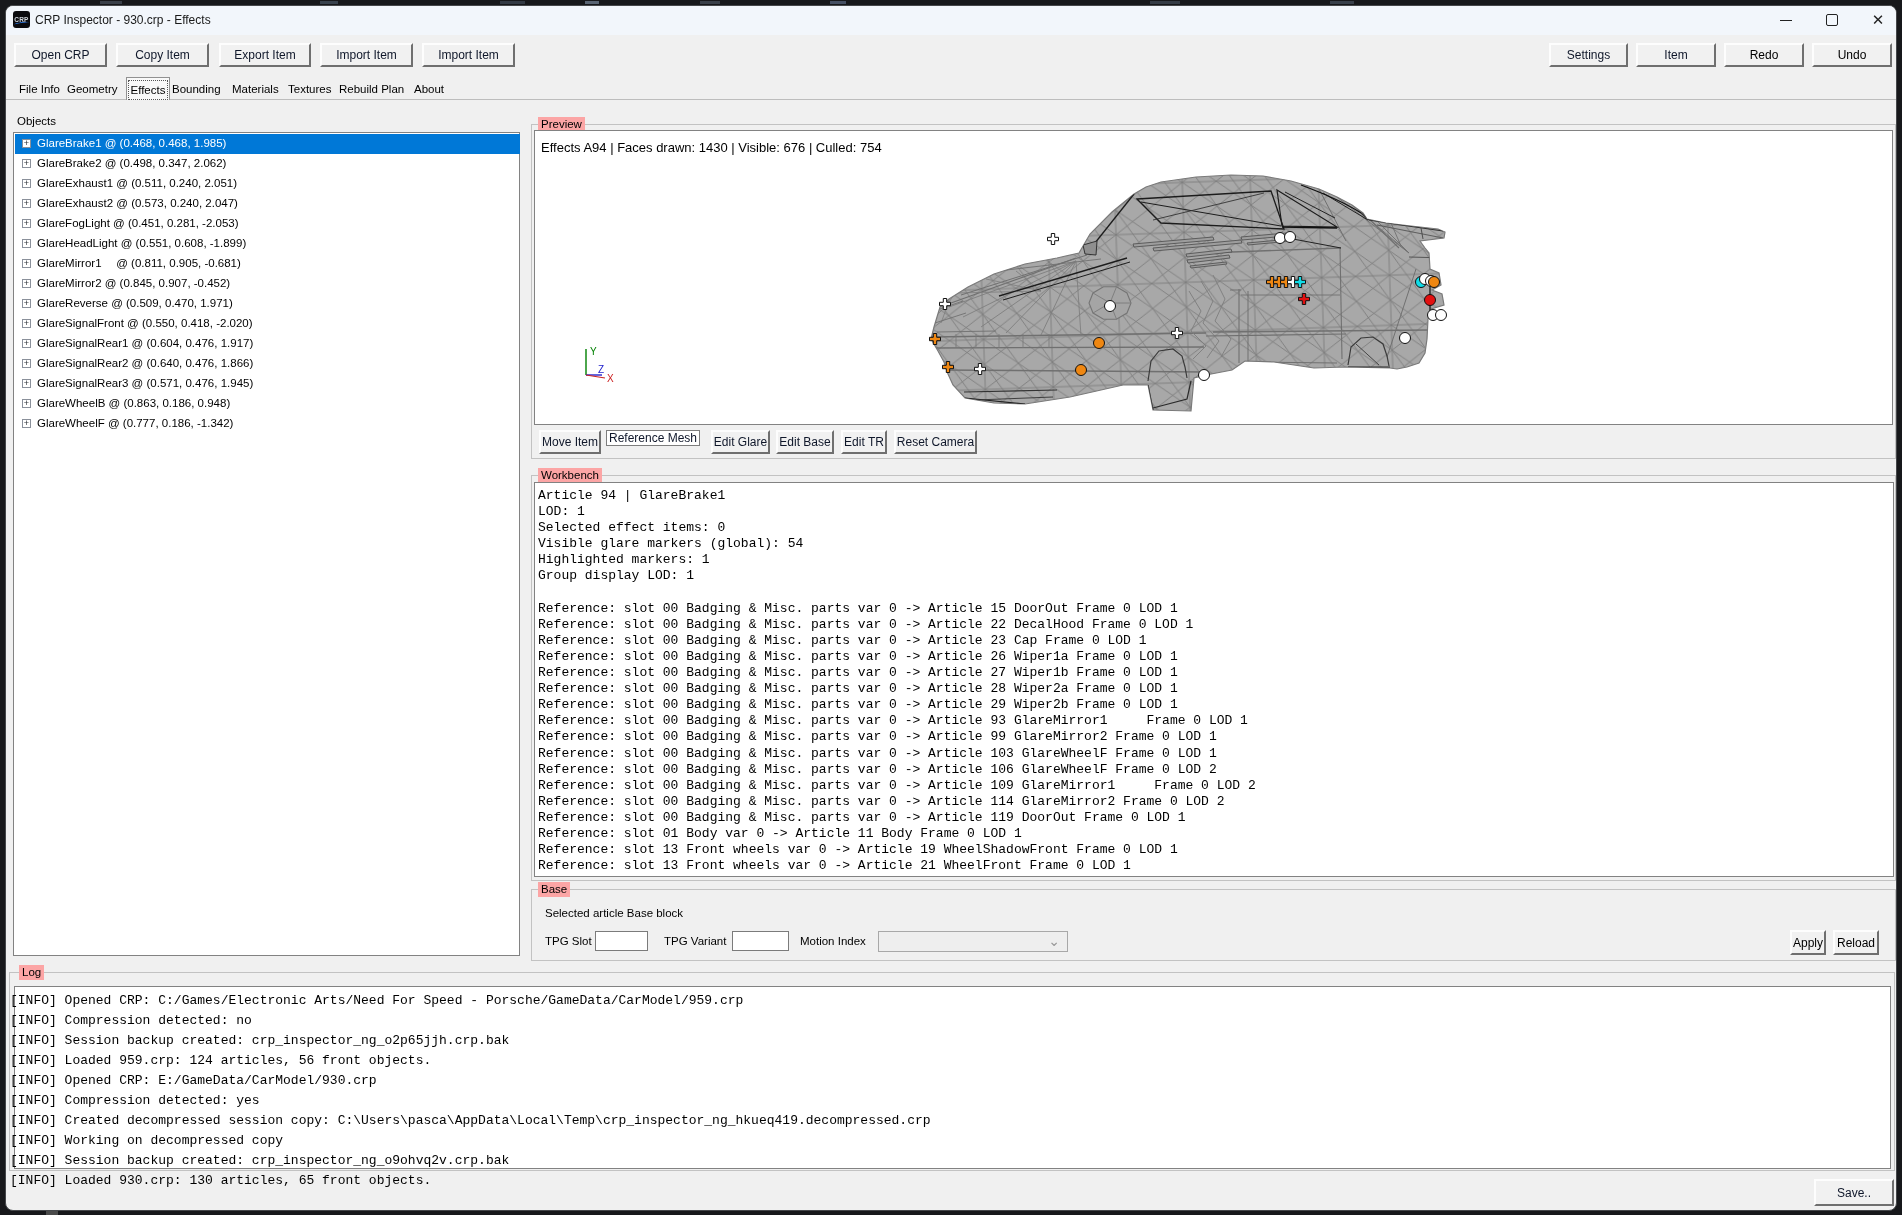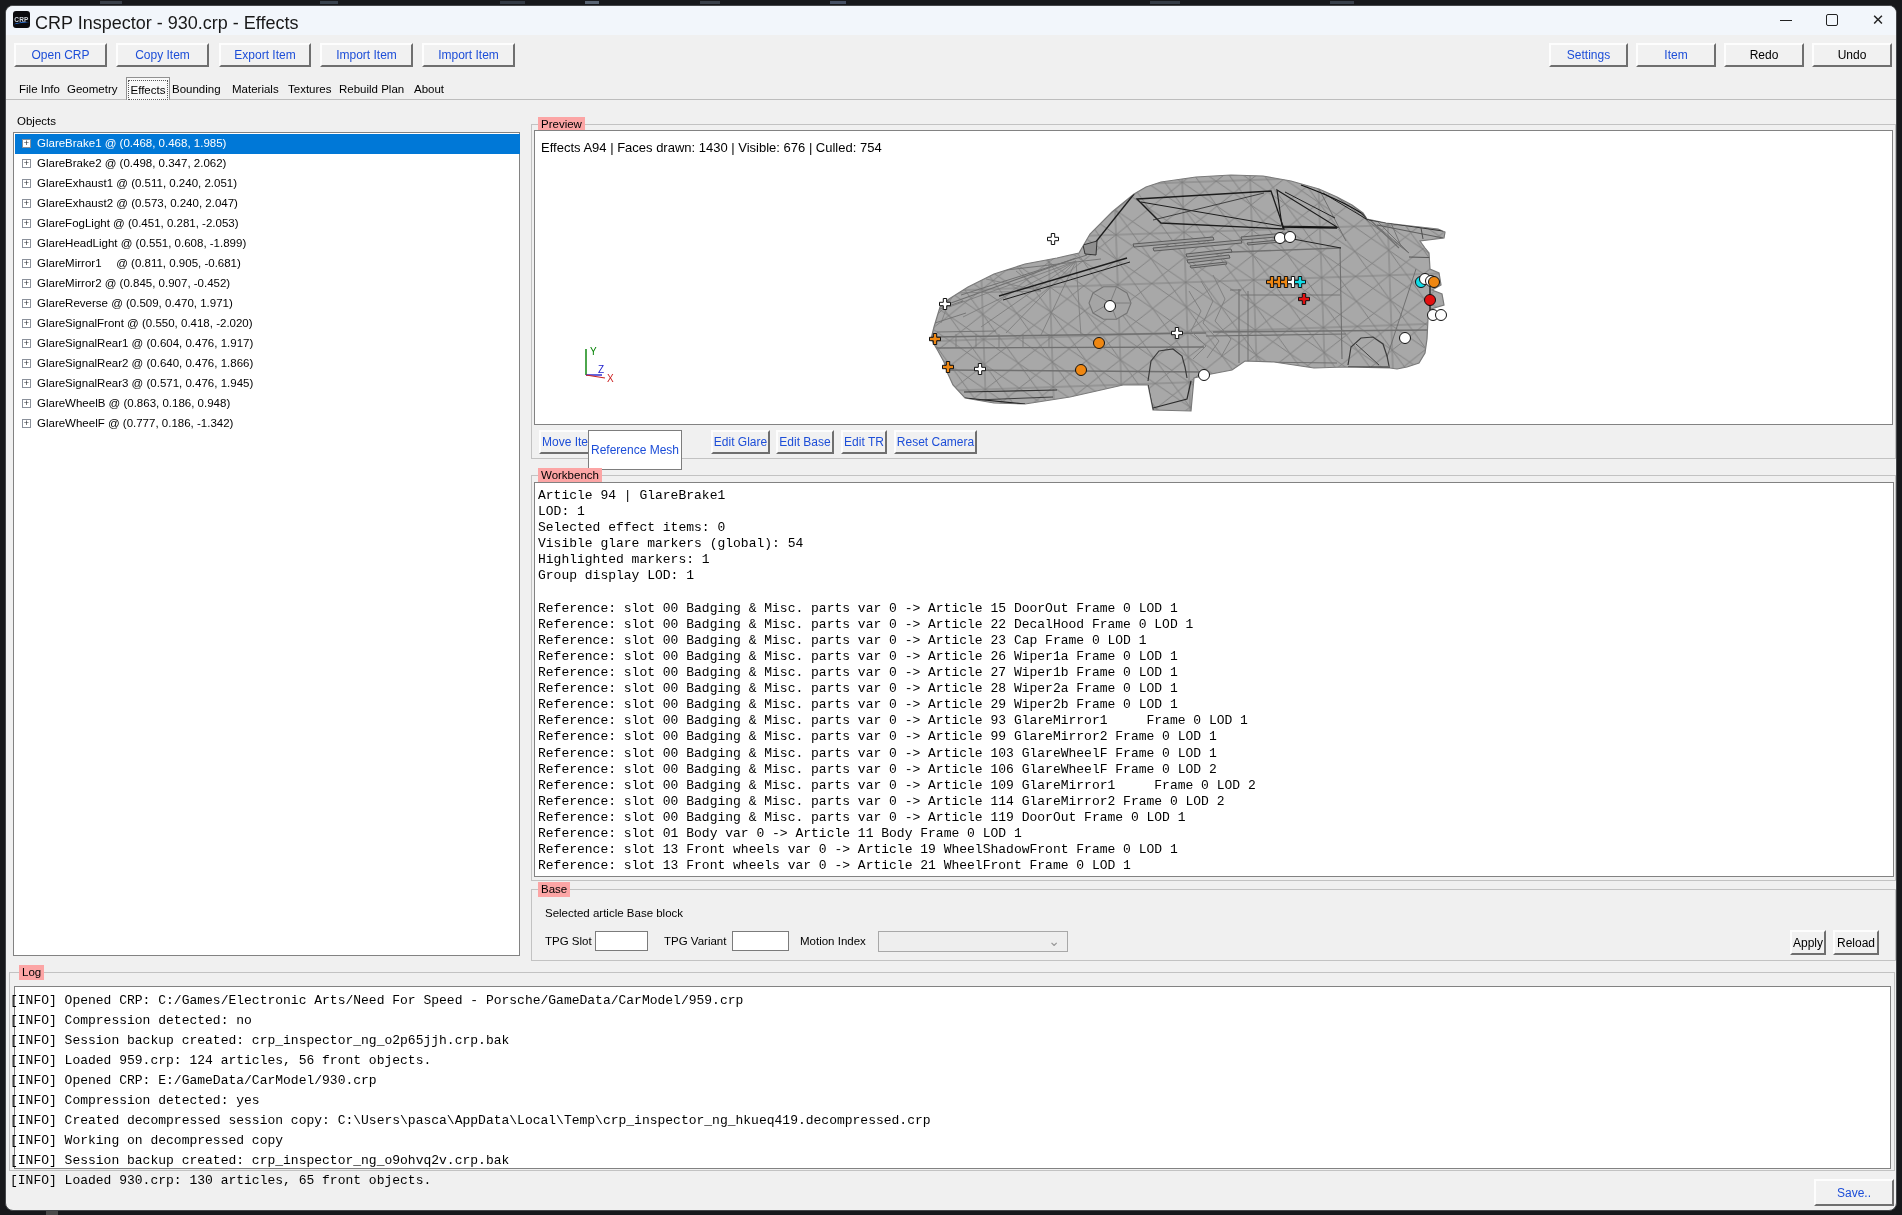--- a/index.html
+++ b/index.html
@@ -2,26 +2,26 @@
 <html><head>
 <meta charset="utf-8">
 <style>
 *{margin:0;padding:0;box-sizing:border-box}
 html,body{width:1902px;height:1215px;overflow:hidden}
 body{background:#17181b;font-family:"Liberation Sans",sans-serif;position:relative}
 #win{position:absolute;left:5px;top:5px;width:1892px;height:1206px;background:#f0f0f0;border-radius:8px;border:1px solid #45474a;overflow:hidden}
 #titlebar{position:absolute;left:0;top:0;width:100%;height:29px;background:#f2f6fb}
 #appicon{position:absolute;left:7px;top:5px;width:17px;height:17px;background:#0b0b0e;border-radius:3px;color:#cfd4da;font-size:6.5px;font-weight:bold;text-align:center;line-height:17px;letter-spacing:.2px;overflow:hidden}
 #appicon i{position:absolute;left:1px;top:11px;width:15px;height:3px;border-top:1.5px solid #2a6fd0;border-radius:50%;transform:rotate(-8deg)}
-#title{position:absolute;left:29px;top:7px;font-size:18px;color:#191919;white-space:pre}
+#title{position:absolute;left:29px;top:7px;font-size:12px;color:#191919;white-space:pre}
 .capbtn{position:absolute;top:0;height:29px;color:#222}
 #cap-min{left:1765px;width:30px}#cap-min::after{content:"";position:absolute;left:9px;top:14px;width:12px;height:1.4px;background:#222}
 #cap-max{left:1811px;width:30px}#cap-max::after{content:"";position:absolute;left:9px;top:8px;width:10px;height:10px;border:1.4px solid #222;border-radius:2px}
 #cap-close{left:1857px;width:30px;font-size:15px;text-align:center;line-height:28px}
-.btn{position:absolute;background:#f1f1f1;border:2px solid;border-color:#fdfdfd #6f6f6f #6f6f6f #fdfdfd;color:#1d4ed8;font-size:12px;display:flex;align-items:center;justify-content:center;white-space:pre}
+.btn{position:absolute;background:#f1f1f1;border:2px solid;border-color:#fdfdfd #6f6f6f #6f6f6f #fdfdfd;color:#0f172a;font-size:12px;display:flex;align-items:center;justify-content:center;white-space:pre}
 .btn.dis{color:#000000}
 .btn.chk{background:#fff;border:1px solid #7d7d7d}
 .gbox{position:absolute;border:1px solid #c2c2c2}
 .glabel{position:absolute;top:-8px;background:#fca5a5;padding:0 3px;font-size:11.5px;color:#000;line-height:15px}
 .white{position:absolute;background:#fff;border:1px solid #828282}
 .mono{font-family:"Liberation Mono",monospace;font-size:13px;line-height:16.1px;color:#000;white-space:pre}
 .lbl{position:absolute;font-size:11.5px;color:#000;white-space:pre}
 .input{position:absolute;background:#fff;border:1px solid #7b7b7b}
 #tabline{position:absolute;left:0;top:93px;width:1892px;height:1px;background:#bdbdbd}
 .tab{position:absolute;top:77px;font-size:11.5px;color:#000;white-space:pre}
@@ -227,21 +227,21 @@
         <circle cx="887" cy="152" r="5.5" fill="#10dde8" stroke="#111" stroke-width="1"></circle>
         <circle cx="891" cy="149" r="5.5" fill="#fff" stroke="#111" stroke-width="1"></circle>
         <circle cx="897" cy="151" r="5.5" fill="#fff" stroke="#111" stroke-width="1"></circle>
         <circle cx="900" cy="152" r="5.5" fill="#ef8712" stroke="#111" stroke-width="1"></circle>
         <circle cx="896" cy="170" r="5.5" fill="#e21010" stroke="#111" stroke-width="1"></circle>
         <circle cx="899" cy="185" r="5.5" fill="#fff" stroke="#111" stroke-width="1"></circle>
         <circle cx="907" cy="185" r="5.5" fill="#fff" stroke="#111" stroke-width="1"></circle>
         <circle cx="871" cy="208" r="5.5" fill="#fff" stroke="#111" stroke-width="1"></circle>
       </svg></div>
   <div class="btn" style="left:533px;top:424px;width:62px;height:24px">Move Item</div>
-  <div class="btn chk" style="left:582px;top:424px;width:94px;height:40px">Reference Mesh</div>
+  <div class="btn chk" style="left:600px;top:424px;width:94px;height:16px">Reference Mesh</div>
   <div class="btn" style="left:705px;top:424px;width:59px;height:24px">Edit Glare</div>
   <div class="btn" style="left:770px;top:424px;width:58px;height:24px">Edit Base</div>
   <div class="btn" style="left:835px;top:424px;width:46px;height:24px">Edit TR</div>
   <div class="btn" style="left:888px;top:424px;width:83px;height:24px">Reset Camera</div>
 
   <div class="gbox" id="gb-work" style="left:525px;top:469px;width:1365px;height:406px">
     <span class="glabel" style="left:6px">Workbench</span>
   </div>
   <div class="white" style="left:528px;top:476px;width:1360px;height:395px"></div>
   <pre class="mono" id="worktext" style="position:absolute;left:532px;top:482px">Article 94 | GlareBrake1

